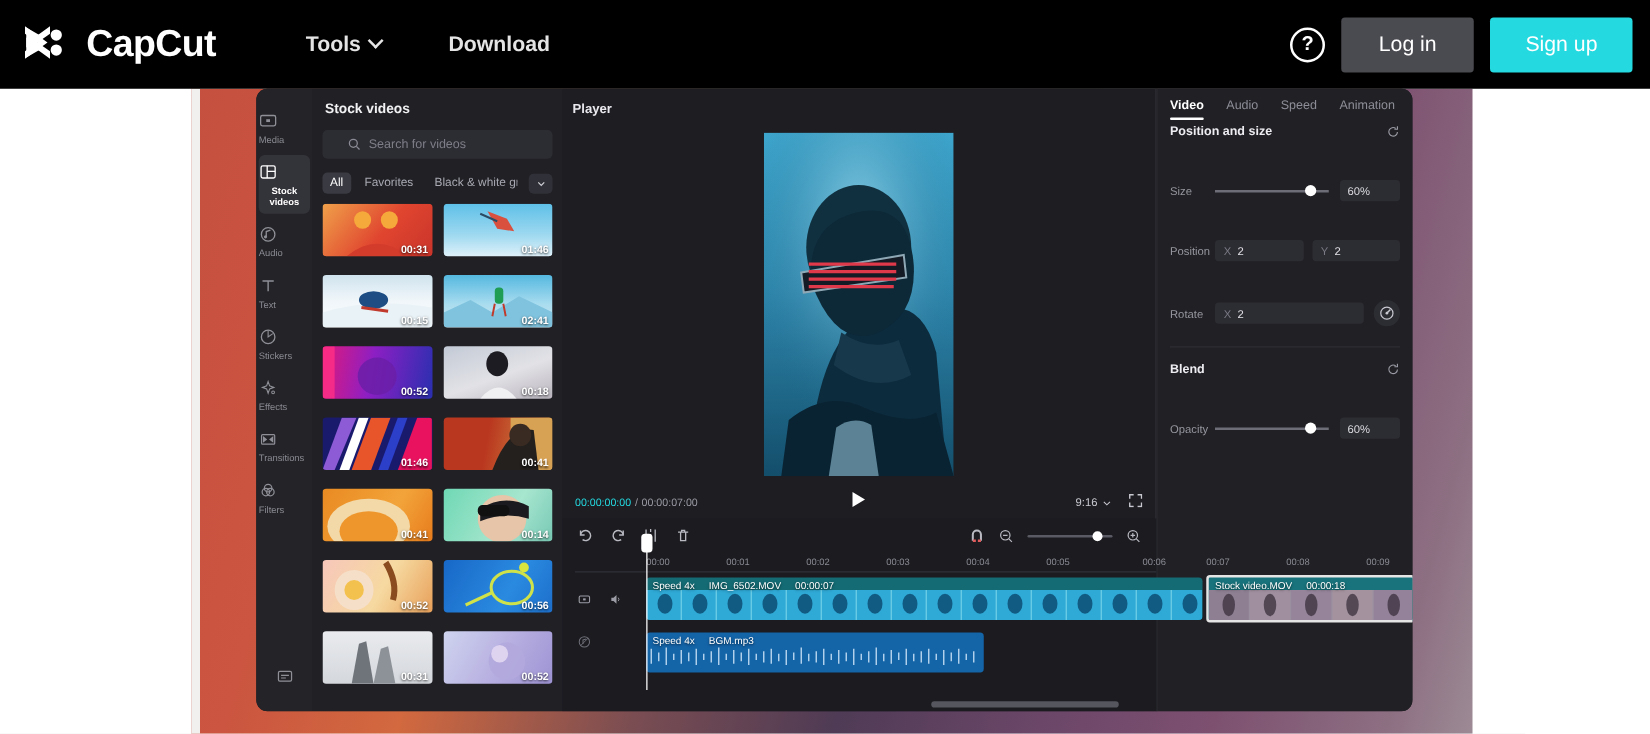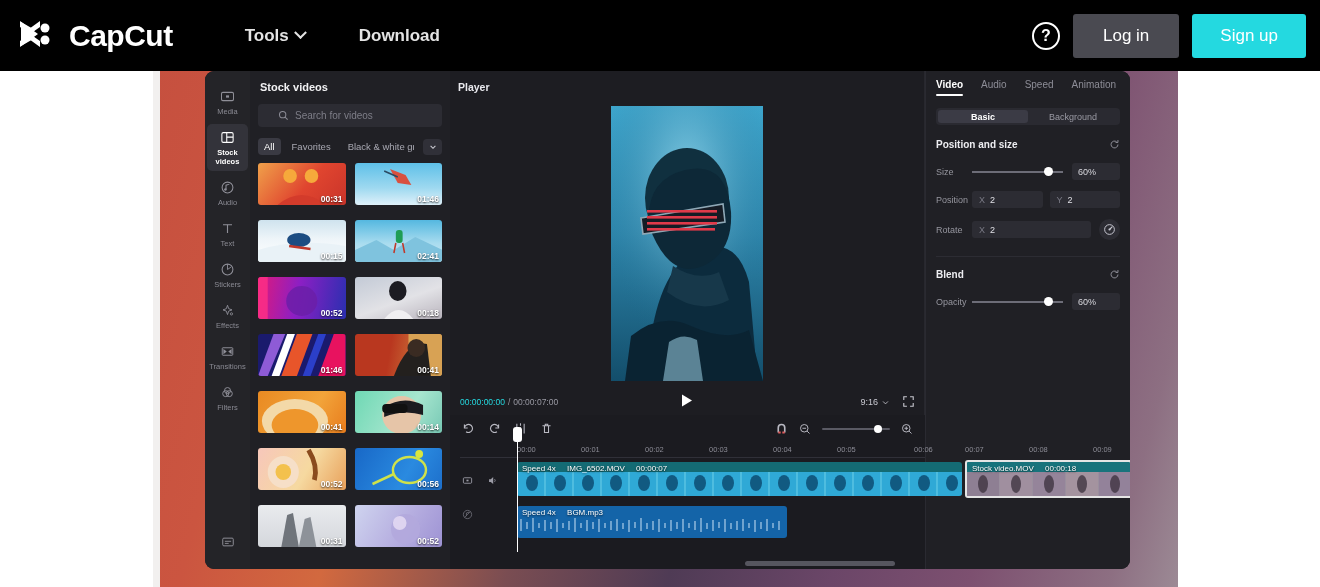--- a/index.html
+++ b/index.html
@@ -51,21 +51,21 @@
   .editor {
     position:absolute; left:205px; top:71px; width:925px; height:498px;
     background:#1d1d22; border-radius:9px; overflow:hidden; z-index:10;
     display:flex;
   }
 
   
   .rail { width:45px; background:#242428; padding-top:12px;
      display:flex; flex-direction:column; align-items:center; position:relative; }
   .rail-item { width:41px; padding:6px 0 5px; margin-bottom:3px;
-     display:flex; flex-direction:column; align-items:center; cursor:pointer; border-radius:5px; }
+     display:flex; flex-direction:column; align-items:flex-start; cursor:pointer; border-radius:5px; }
   .rail-item.active { background:#33333a; }
   .rail-ico { color:#8f8f98; margin-bottom:3px; display:block; }
   .rail-item.active .rail-ico { color:#fff; }
   .rail-lbl { color:#8a8a93; font-size:7.5px; line-height:9px; text-align:center; }
   .rail-item.active .rail-lbl { color:#fff; font-weight:bold; }
   .rail-bottom { position:absolute; bottom:16px; left:50%; transform:translateX(-50%); cursor:pointer; }
 
   
   .stock { width:200px; background:#202025; padding:9px 8px 0 8px;
      display:flex; flex-direction:column; }
@@ -131,21 +131,21 @@
   .ptab.active::after { content:""; position:absolute; left:0; right:0; bottom:0;
      height:2px; background:#fff; border-radius:2px; }
   .seg { display:flex; height:17px; background:#2a2a31; border-radius:4px;
      margin:8px 0 14px 0; padding:2px; }
   .seg-i { flex:1; display:flex; align-items:center; justify-content:center;
      font-size:9px; color:#9a9aa4; border-radius:3px; cursor:pointer; }
   .seg-i.active { background:#3b3b45; color:#fff; font-weight:bold; }
   .sec-head { display:flex; align-items:center; margin-bottom:13px; }
   .sec-title { color:#ededf1; font-size:10px; font-weight:bold; }
   .reset { margin-left:auto; color:#9a9aa4; cursor:pointer; display:flex; }
-  .row { display:flex; align-items:center; margin-bottom:11px; }
+  .row { display:flex; align-items:center; margin-bottom:11px;margin-top:20px; }
   .row-lbl { color:#96969f; font-size:9px; width:36px; flex:none; }
   .slider { flex:1; height:2px; background:#6d6d78; position:relative; margin-right:9px; cursor:pointer; }
   .slider .knob { position:absolute; left:72px; top:-4px; width:9px; height:9px;
      background:#fff; border-radius:50%; }
   .val-box { width:48px; height:17px; background:#2c2c33; border-radius:3px;
      display:flex; align-items:center; padding-left:6px; color:#d8d8de;
      font-size:9px; cursor:text; }
   .inp { height:17px; background:#2c2c33; border-radius:3px; display:flex;
      align-items:center; gap:5px; padding-left:7px; cursor:text; }
   .inp .ax { color:#7a7a85; font-size:9px; }
@@ -682,24 +682,20 @@
       </div>
     </div>
 
     <div class="props">
       <div class="ptabs">
         <div class="ptab active">Video</div>
         <div class="ptab">Audio</div>
         <div class="ptab">Speed</div>
         <div class="ptab">Animation</div>
       </div>
-      <div class="seg">
-        <div class="seg-i active">Basic</div>
-        <div class="seg-i">Background</div>
-      </div>
 
       <div class="sec-head">
         <div class="sec-title">Position and size</div>
         <div class="reset">
           <svg width="11" height="11" viewBox="0 0 16 16">
             <path d="M13 8 A5 5 0 1 1 11 4" fill="none" stroke="currentColor" stroke-width="1.3"></path>
             <path d="M13 1.5 V5 H9.5" fill="none" stroke="currentColor" stroke-width="1.3"></path>
           </svg>
         </div>
       </div>

